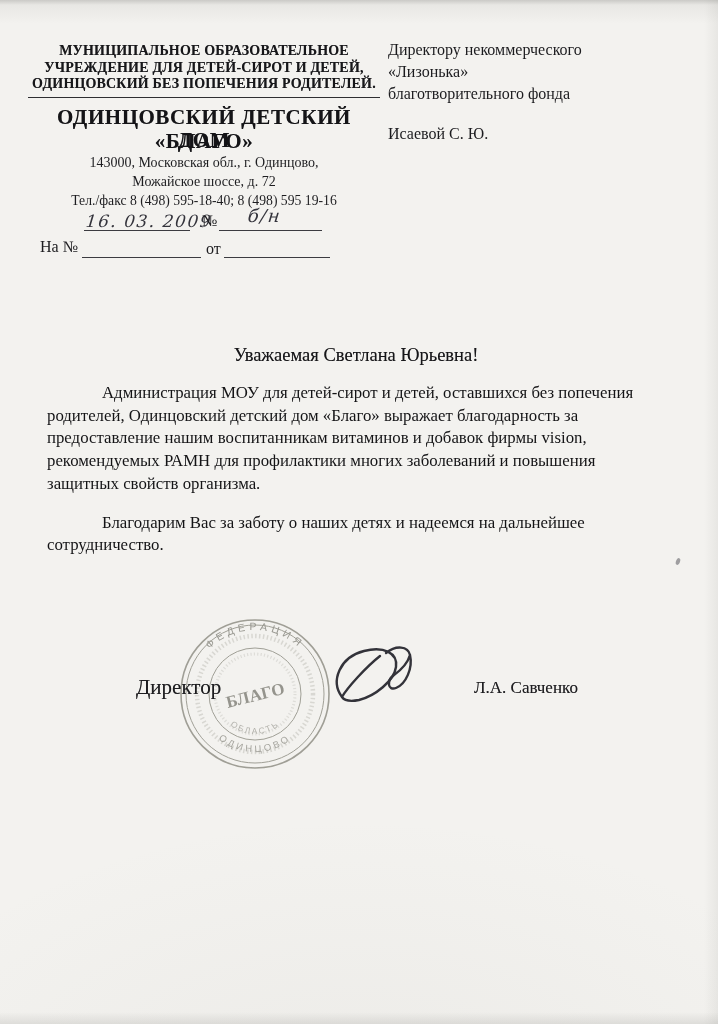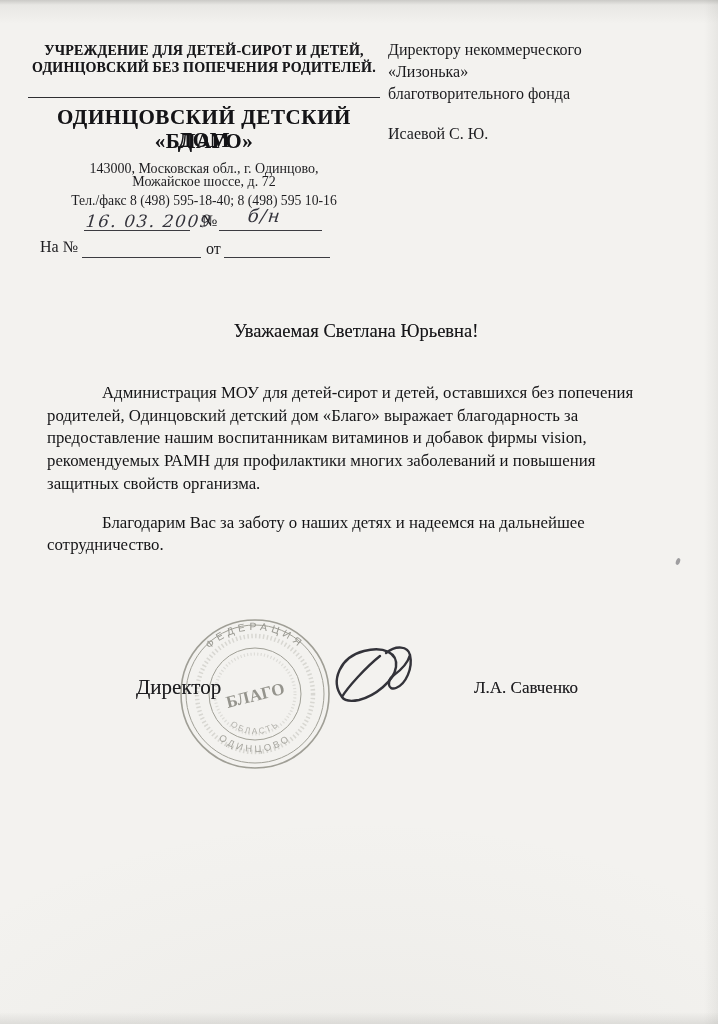--- a/index.html
+++ b/index.html
@@ -21,71 +21,72 @@
   .abs{position:absolute;}
   
   .org-type{left:28px;top:43px;width:352px;text-align:center;
     font-weight:700;font-size:14px;line-height:16.5px;letter-spacing:.2px;color:#17171a;}
   .rule{left:28px;top:97px;width:352px;height:0;border-top:1.6px solid #2e2e31;}
   .org-name{width:352px;left:28px;text-align:center;font-weight:700;color:#141417;
     font-size:21px;line-height:23px;letter-spacing:.6px;}
   .org-name.l1{top:106px;}
   .org-name.l2{top:130px;}
   .addr{left:28px;width:352px;text-align:center;font-size:14px;line-height:18px;color:#1d1d20;}
-  .addr.a1{top:154px;margin-top:6px;}
+  .addr.a1{top:154px;}
   .addr.a2{top:173px;}
   .addr.ph{top:192px;font-size:13.7px;}
   
   .hw{font-family:"DejaVu Serif", serif;font-style:italic;color:#34343c;
       transform:skewX(-6deg);letter-spacing:1.5px;}
   .hw-date{left:86px;top:211px;font-size:17px;}
   .hw-bn{left:248px;top:205px;font-size:18px;}
   .fill-line{height:0;border-bottom:1.5px solid #3b3b40;}
   .u1{left:84px;top:230px;width:106px;}
   .u2{left:219px;top:230px;width:103px;}
   .u3{left:82px;top:257px;width:119px;}
   .u4{left:224px;top:257px;width:106px;}
   .ref-label{font-size:16px;color:#1d1d20;}
   .no-sign{left:202px;top:212px;}
   .na-no{left:40px;top:238px;}
   .ot{left:206px;top:240px;}
   
   .addressee{left:388px;top:39px;width:290px;font-size:16px;line-height:22px;color:#1c1c1f;}
   .addressee .name{margin-top:18px;}
   
-  .salutation{left:0;top:321px;width:712px;text-align:center;font-size:18.5px;color:#161619;}
+  .salutation{left:0;top:345px;width:712px;text-align:center;font-size:18.5px;color:#161619;}
   .letter-body{left:31px;top:366px;width:636px;font-size:16.8px;line-height:22.7px;color:#141416;}
   .letter-body p{margin:16px;text-indent:55px;}
   
   .sig-title{left:136px;top:675px;font-size:21px;z-index:1;}
   .signer{left:474px;top:678px;font-size:17px;}
   .stamp{left:178px;top:617px;width:154px;height:154px;opacity:.85;mix-blend-mode:multiply;
          filter:blur(.3px);z-index:2;}
   .autograph{left:328px;top:643px;width:100px;height:72px;}
   .speck{left:676px;top:558px;width:4px;height:7px;border-radius:50%;
          background:rgba(90,90,95,.55);transform:rotate(20deg);}
   .soft{text-shadow:0 0 .5px rgba(20,20,20,.45);}
 </style>
 </head>
 <body>
 
 <div class="paper">
 
   <div class="abs org-type soft">
+    <div>МУНИЦИПАЛЬНОЕ ОБРАЗОВАТЕЛЬНОЕ</div>
     <div>УЧРЕЖДЕНИЕ ДЛЯ ДЕТЕЙ-СИРОТ И ДЕТЕЙ,</div>
     <div>ОДИНЦОВСКИЙ БЕЗ ПОПЕЧЕНИЯ РОДИТЕЛЕЙ.</div>
   </div>
   <div class="abs rule"></div>
 
   <div class="abs org-name l1 soft">ОДИНЦОВСКИЙ ДЕТСКИЙ ДОМ</div>
   <div class="abs org-name l2 soft">«БЛАГО»</div>
 
   <div class="abs addr a1">143000, Московская обл., г. Одинцово,</div>
   <div class="abs addr a2">Можайское шоссе, д. 72</div>
-  <div class="abs addr ph">Тел./факс 8 (498) 595-18-40; 8 (498) 595 10-16</div>
+  <div class="abs addr ph">Тел./факс 8 (498) 595-18-40; 8 (498) 595 19-16</div>
 
   <div class="abs hw hw-date">16. 03. 2009</div>
   <div class="abs fill-line u1"></div>
   <div class="abs ref-label no-sign">№</div>
   <div class="abs hw hw-bn">б/н</div>
   <div class="abs fill-line u2"></div>
 
   <div class="abs ref-label na-no">На №</div>
   <div class="abs fill-line u3"></div>
   <div class="abs ref-label ot">от</div>

